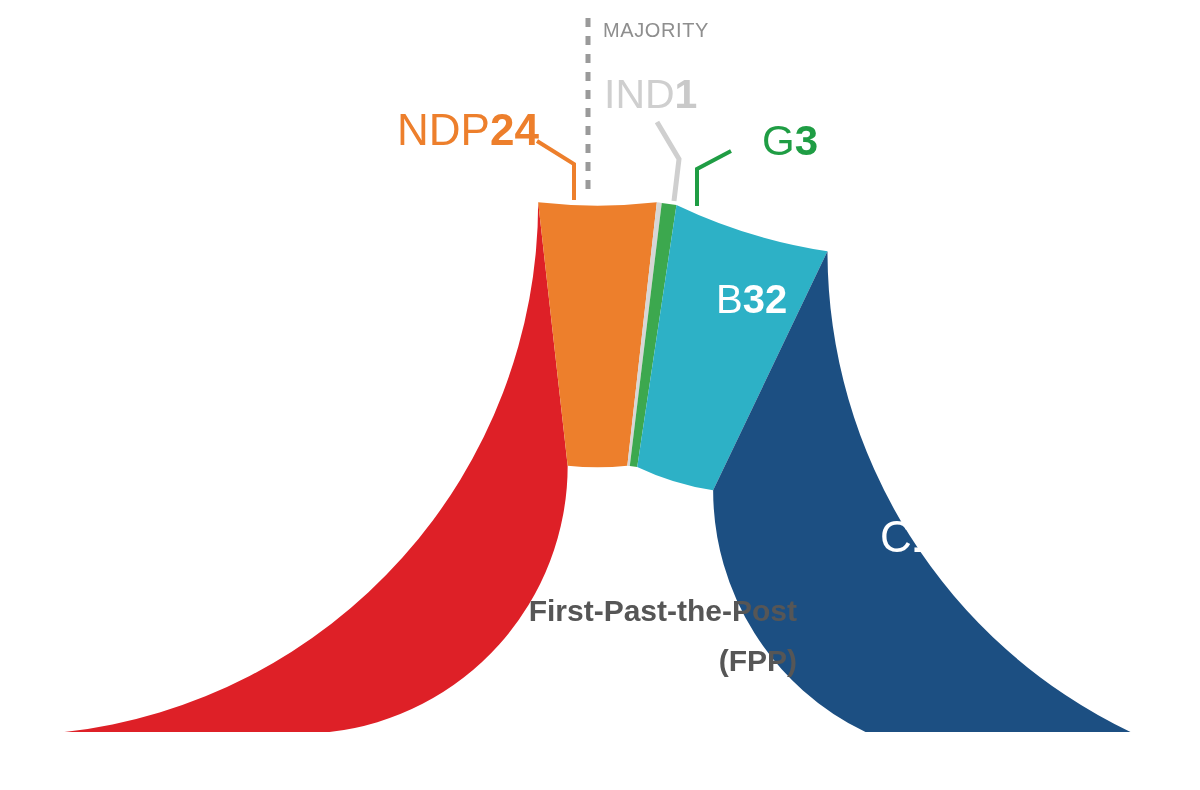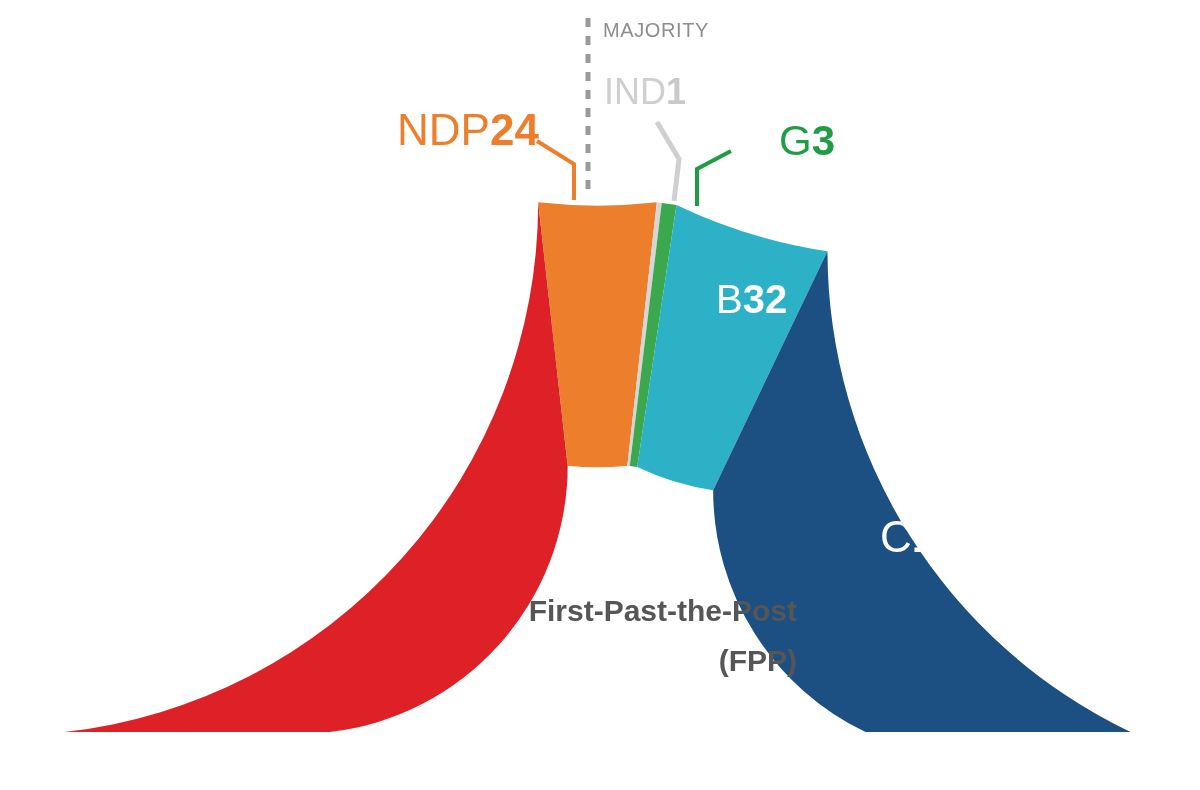--- a/index.html
+++ b/index.html
@@ -43,36 +43,36 @@
     left: 603px;
     top: 20px;
     font-size: 20px;
     letter-spacing: 0.6px;
     color: #8e8e8e;
     font-weight: 400;
   }
   #ind-label {
     left: 604px;
     top: 74px;
-    font-size: 36px;
+    font-size: 41px;
     color: #cfcfcf;
     font-weight: 400;
   }
   #ind-label .num { font-weight: 700; color: #c9c9c9; }
   #ndp-label {
     left: 385px;
     top: 108px;
     font-size: 44px;
     color: #ED7F2C;
     font-weight: 400;
     margin-left: 12px;
   }
   #ndp-label .num { font-weight: 700; }
   #g-label {
-    left: 779px;
+    left: 762px;
     top: 120px;
     font-size: 42px;
     color: #1F9D44;
     font-weight: 400;
   }
   #g-label .num { font-weight: 700; }
 
   #center-title {
     position: absolute;
     left: 397px;

